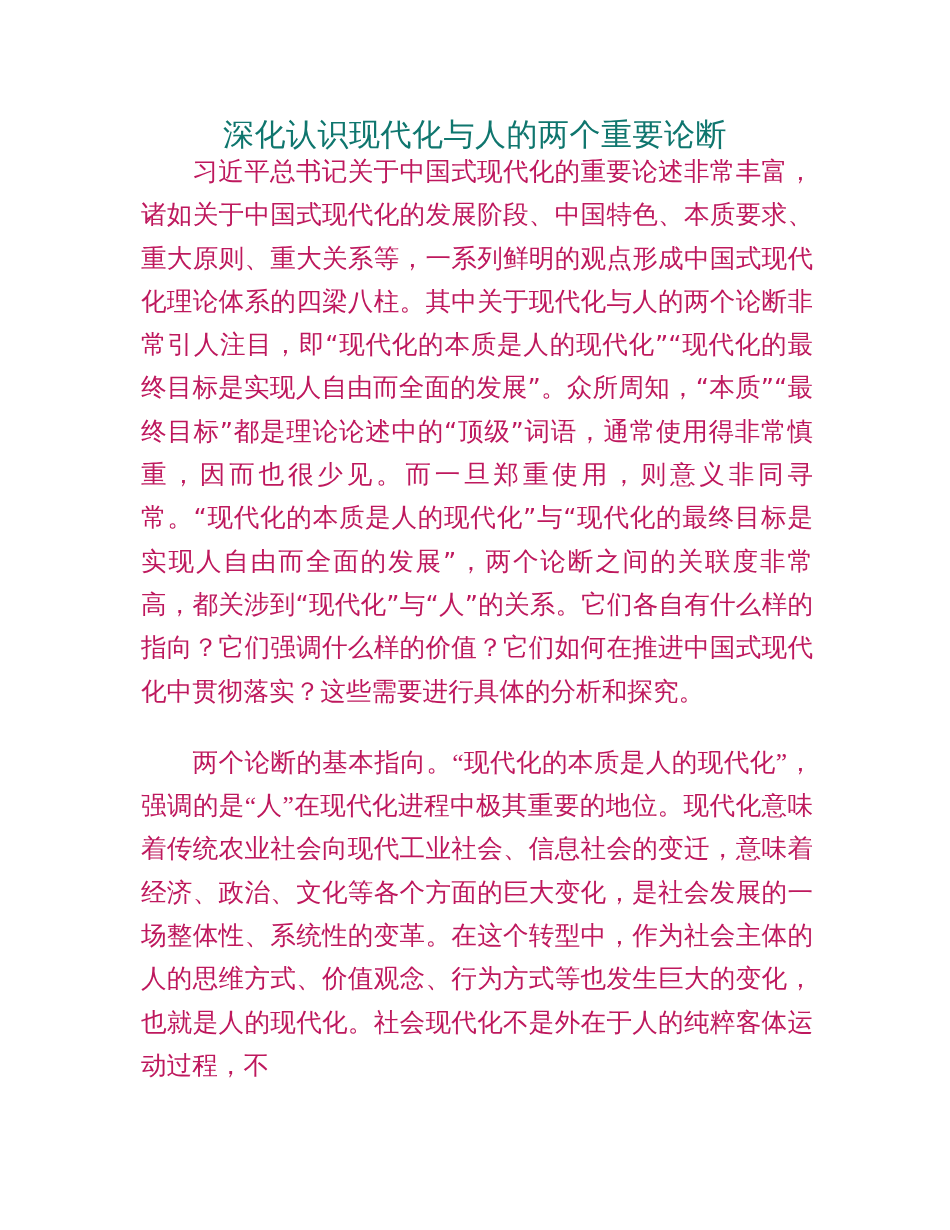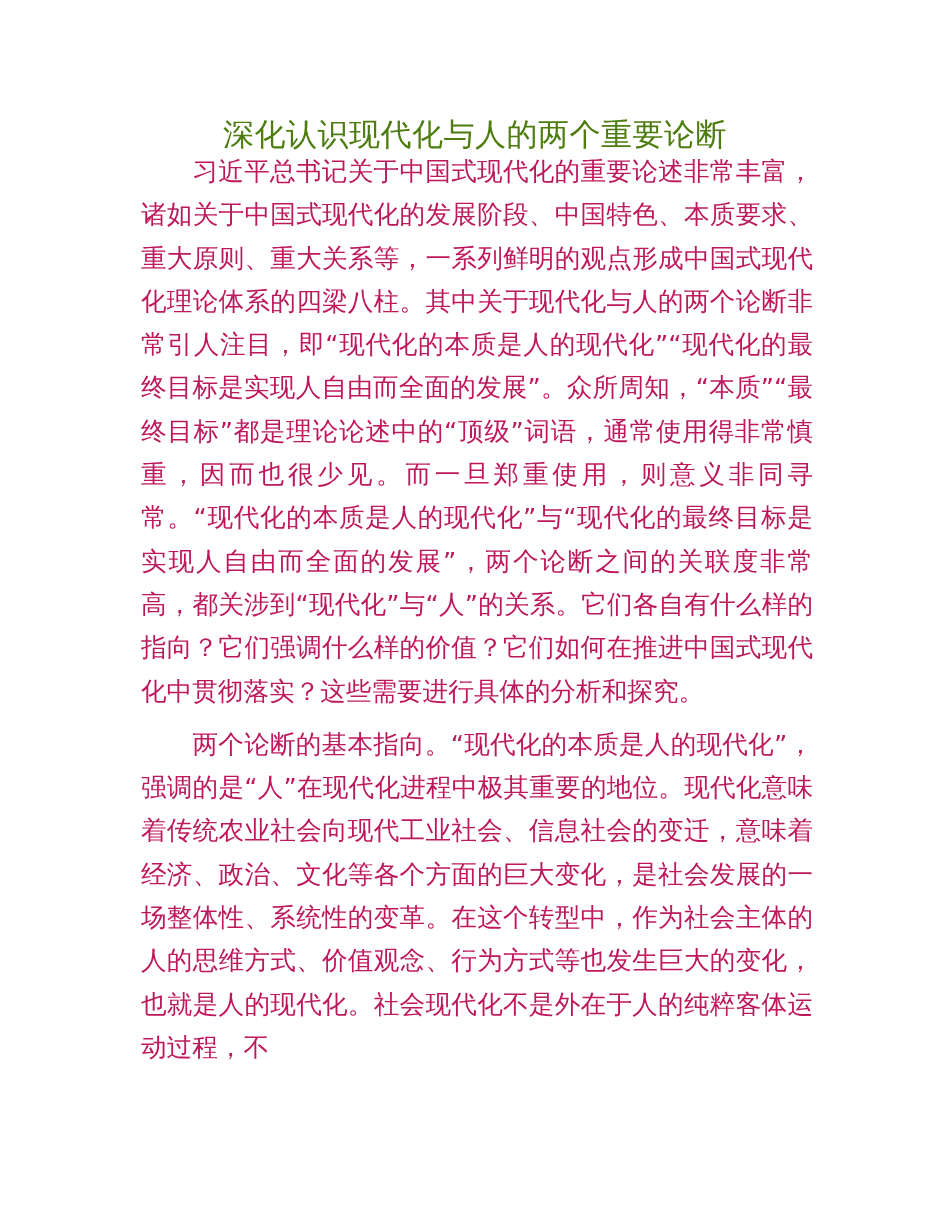--- a/index.html
+++ b/index.html
@@ -25,42 +25,43 @@
     }
     .title {
       position: absolute;
       left: 0;
       top: 112px;
       width: 950px;
       text-align: center;
       font-size: 31px;
       line-height: 44px;
       letter-spacing: 0.5px;
-      color: #4d7c0f;
+      color: #0f766e;
       margin: 0;
       font-weight: normal;
     }
     .body-text {
       position: absolute;
       left: 141px;
       top: 150px;
       width: 672px;
     }
     .para {
       margin: 0;
       font-size: 25.6px;
       line-height: 43.3px;
       text-indent: 51.5px;
       text-align: justify;
       letter-spacing: 0px;
       word-break: break-all;
       color: #be185d;
     }
     .para + .para {
-      margin-top: 10px;
+      margin-top: 28px;
+      font-family: Liberation Serif, serif;
     }
   </style>
 </head>
 <body>
 
 <div class="page">
   <h1 class="title">深化认识现代化与人的两个重要论断</h1>
 
   <div class="body-text">
     <p class="para">习近平总书记关于中国式现代化的重要论述非常丰富，诸如关于中国式现代化的发展阶段、中国特色、本质要求、重大原则、重大关系等，一系列鲜明的观点形成中国式现代化理论体系的四梁八柱。其中关于现代化与人的两个论断非常引人注目，即“现代化的本质是人的现代化”“现代化的最终目标是实现人自由而全面的发展”。众所周知，“本质”“最终目标”都是理论论述中的“顶级”词语，通常使用得非常慎重，因而也很少见。而一旦郑重使用，则意义非同寻常。“现代化的本质是人的现代化”与“现代化的最终目标是实现人自由而全面的发展”，两个论断之间的关联度非常高，都关涉到“现代化”与“人”的关系。它们各自有什么样的指向？它们强调什么样的价值？它们如何在推进中国式现代化中贯彻落实？这些需要进行具体的分析和探究。</p>

